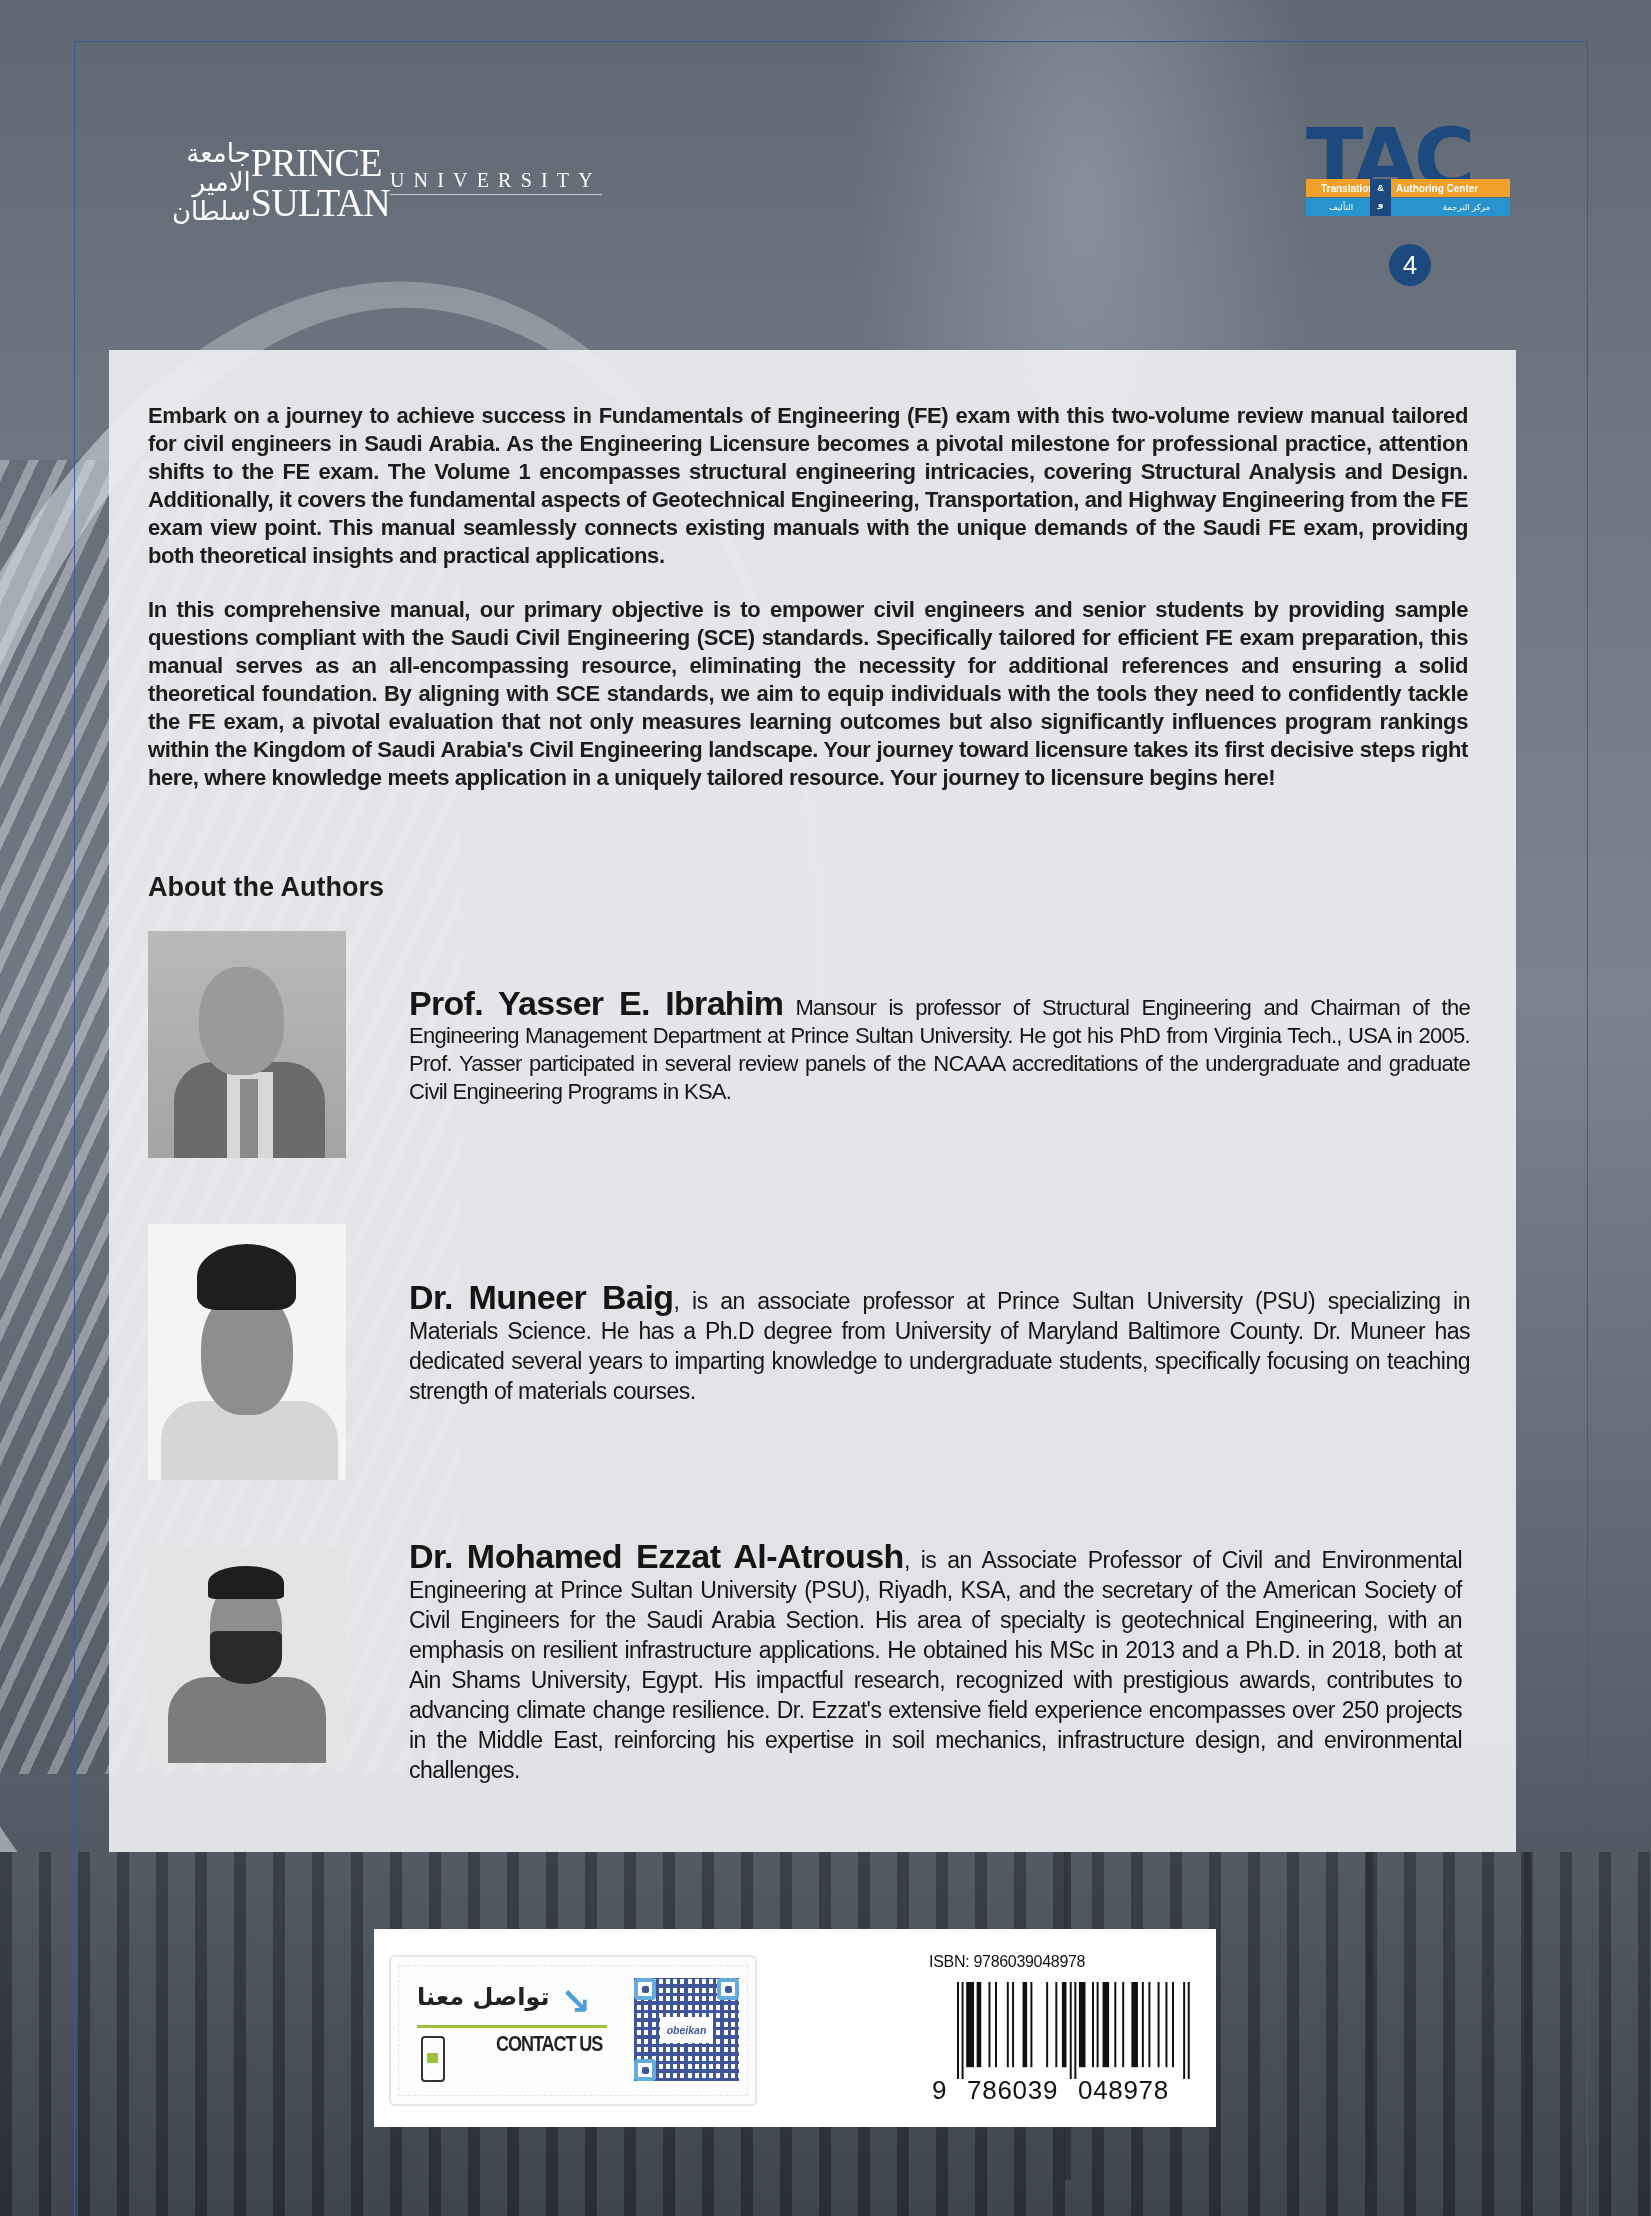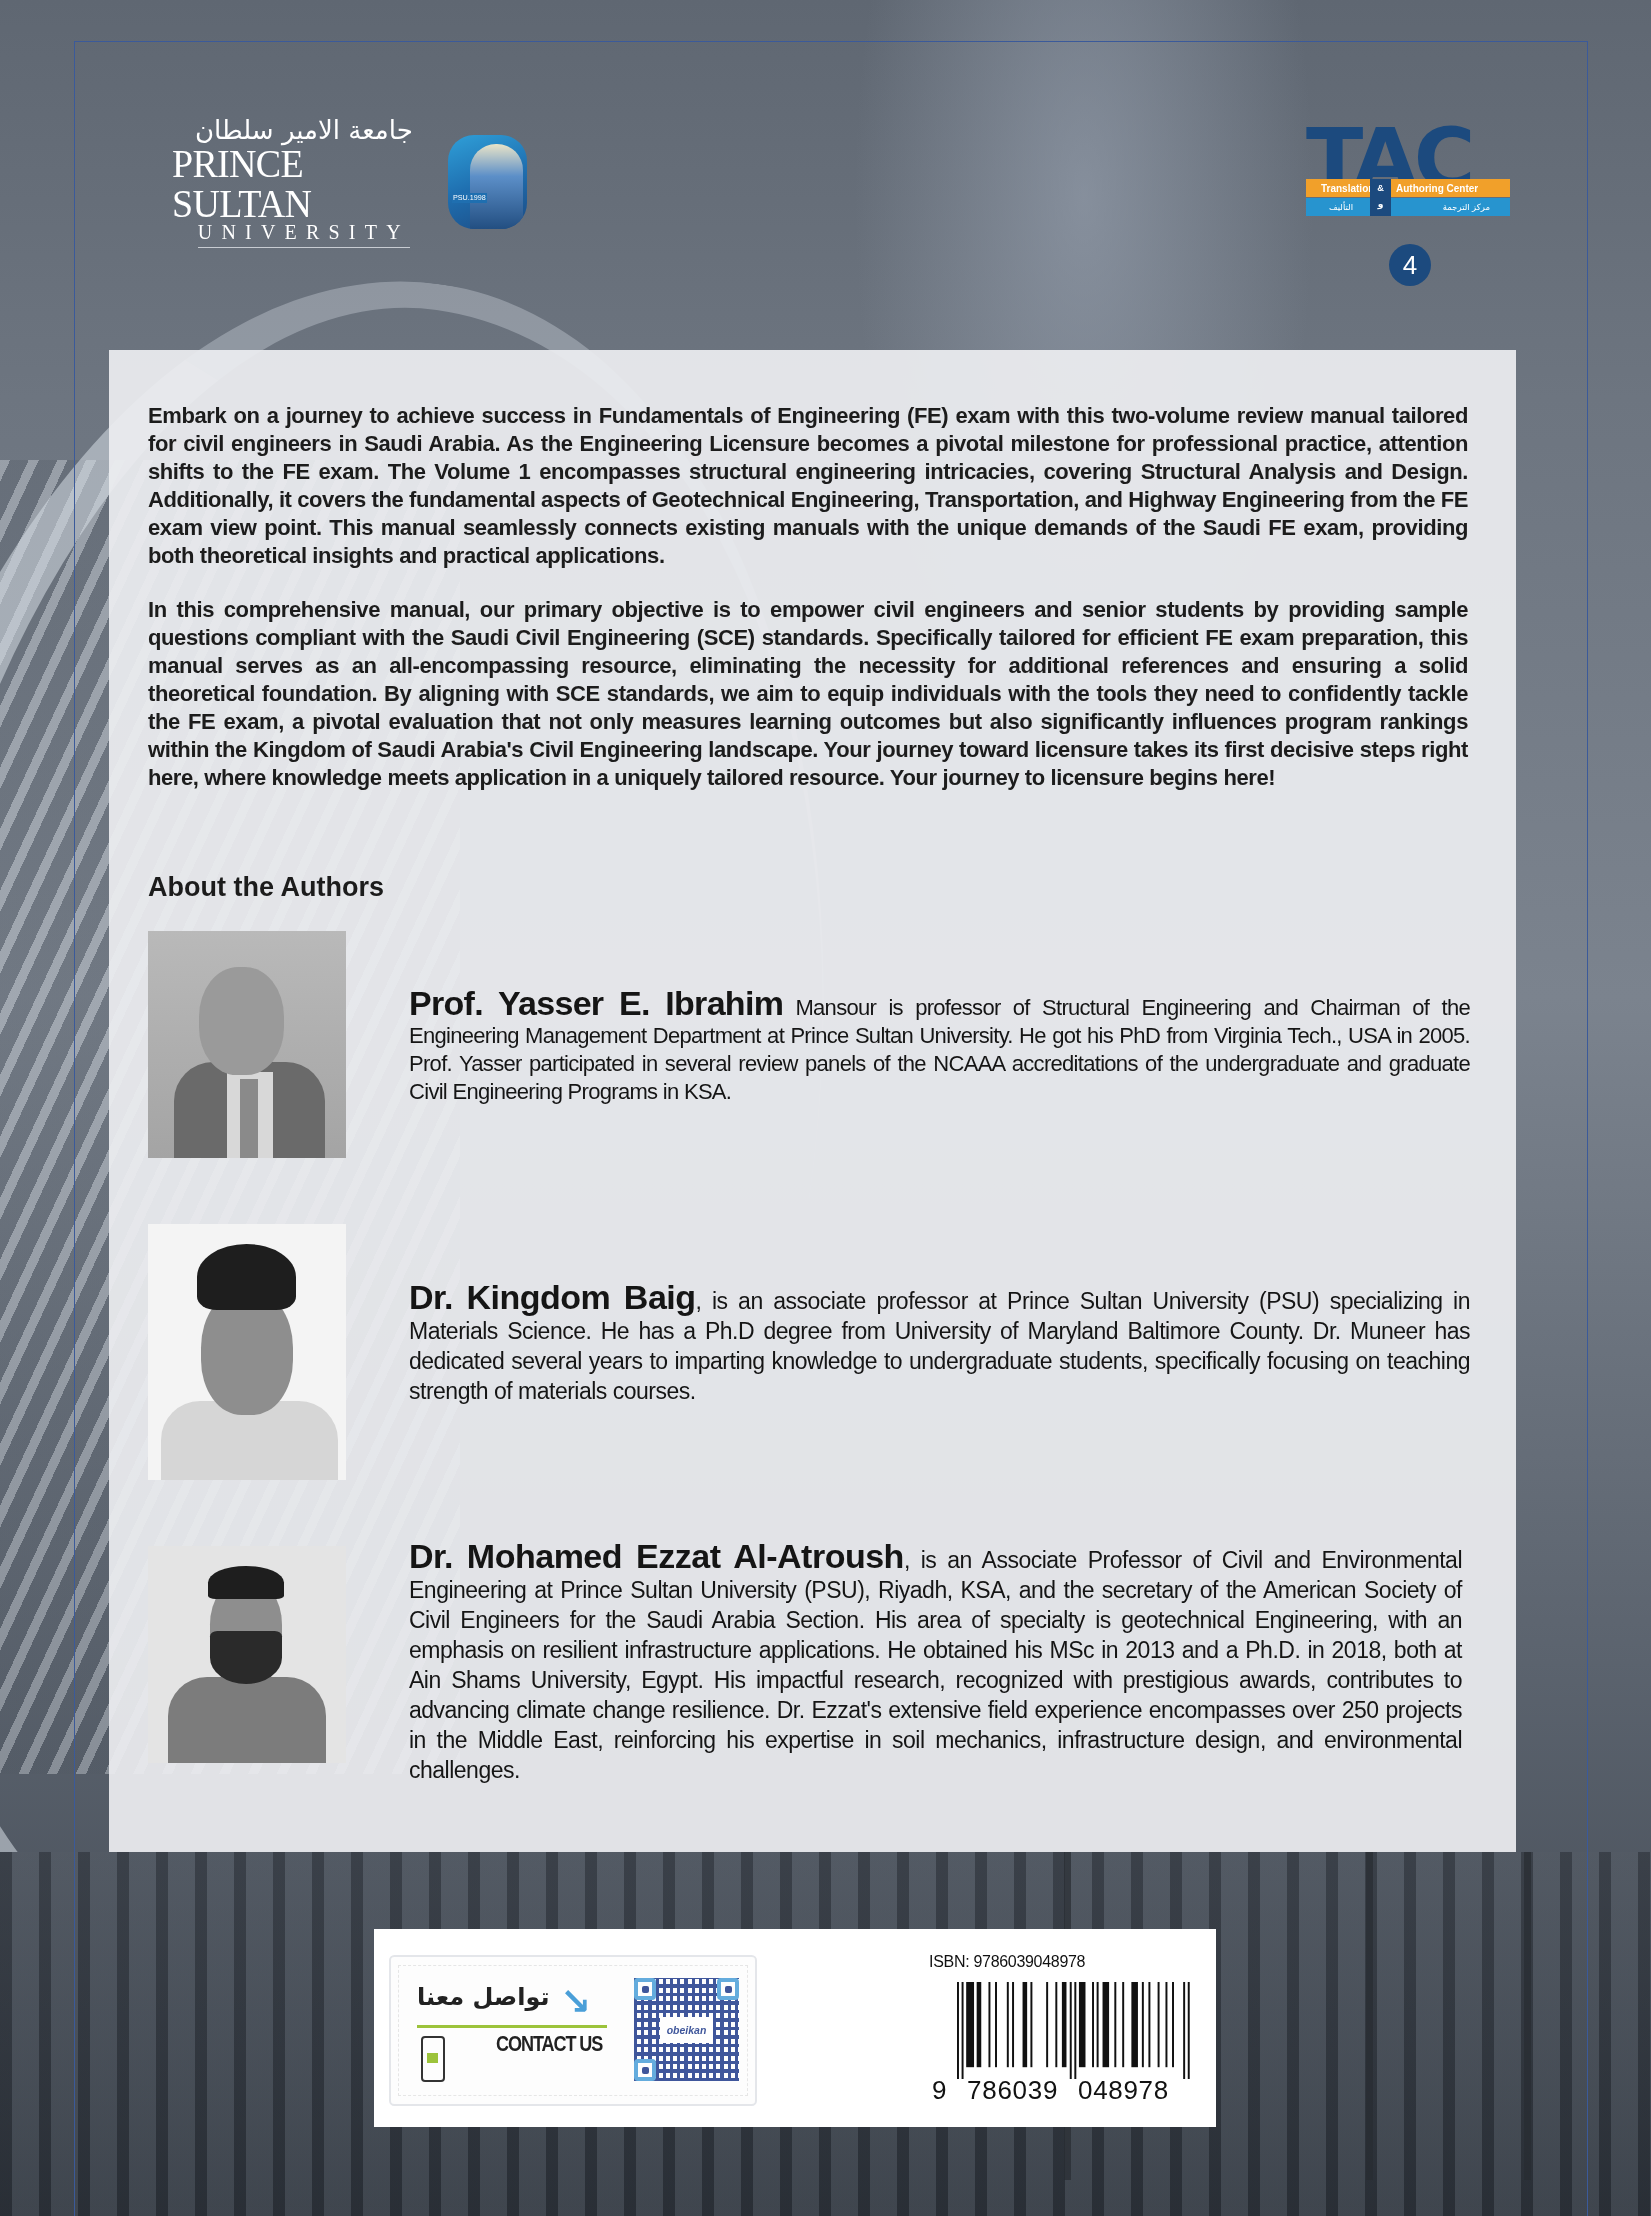--- a/index.html
+++ b/index.html
@@ -30,21 +30,21 @@
       repeating-linear-gradient(90deg, rgba(30,34,40,0.35) 0 12px, rgba(110,118,128,0.25) 12px 39px),
       linear-gradient(180deg, #4a515b, #2f353d);
   }
   .bg-palm { width: 6.6px; height: 328px; background: rgba(40,44,50,0.7); top: 1852px; }
   .frame {
     position: absolute; left: 74px; top: 41px; width: 1514px; height: 2194px;
     border: 1.3px solid #3b5a9a;
   }
   
   .psu-logo { position: absolute; left: 172px; top: 126px; width: 355px; height: 112px; display: flex; align-items: center; gap: 12px; }
-  .psu-text { display: flex; flex-direction: column; align-items: center; color: #ffffff; }
+  .psu-text { display: flex; flex-direction: row; align-items: center; color: #ffffff; }
   .psu-arabic { font-family: "DejaVu Sans", sans-serif; font-size: 26px; line-height: 29px; direction: rtl; }
   .psu-name { font-family: "Liberation Serif", serif; font-size: 38px; line-height: 38px; letter-spacing: -0.7px; transform: scaleY(1.05); }
   .psu-univ { font-family: "Liberation Serif", serif; font-size: 20px; letter-spacing: 9.2px; border-bottom: 1.3px solid #c8ccd2; padding-bottom: 2.6px; }
   .psu-emblem {
     width: 84px; height: 94px; border-radius: 26px 26px 26px 26px;
     background: linear-gradient(160deg, #2f9fd8 0%, #1f6fb0 50%, #1c4b84 100%);
     position: relative; overflow: hidden;
   }
   .psu-emblem .head { position: absolute; left: 22px; top: 9.2px; width: 53px; height: 92px; border-radius: 26px 26px 6.6px 6.6px; background: linear-gradient(180deg, #e9e4c8 0%, #5c8fc8 35%, #1b4678 100%); }
   .psu-emblem .yr { position: absolute; left: 4px; bottom: 26px; font-size: 7.2px; color: #fff; background: #1f6fb0; padding: 0.7px 1.3px; }
@@ -176,21 +176,21 @@
 <div class="bio bio-1">
   <b>Prof. Yasser E. Ibrahim</b><span> Mansour is professor of Structural Engineering and Chairman of the Engineering Management Department at Prince Sultan University. He got his PhD from Virginia Tech., USA in 2005. Prof. Yasser participated in several review panels of the NCAAA accreditations of the undergraduate and graduate Civil Engineering Programs in KSA.</span>
 </div>
 
 <div class="author-photo photo-2">
   <div class="ph-body" style="left:13px;top:177px;width:177px;height:85px;background:#d6d6d6;"></div>
   <div class="ph-head" style="left:53px;top:66px;width:92px;height:125px;background:#8e8e8e;"></div>
   <div class="ph-head" style="left:49px;top:20px;width:99px;height:66px;background:#1e1e1e;border-radius:50% 50% 20% 20%;"></div>
 </div>
 <div class="bio bio-2">
-  <b>Dr. Kingdom Baig</b><span>, is an associate professor at Prince Sultan University (PSU) specializing in Materials Science. He has a Ph.D degree from University of Maryland Baltimore County. Dr. Muneer has dedicated several years to imparting knowledge to undergraduate students, specifically focusing on teaching strength of materials courses.</span>
+  <b>Dr. Muneer Baig</b><span>, is an associate professor at Prince Sultan University (PSU) specializing in Materials Science. He has a Ph.D degree from University of Maryland Baltimore County. Dr. Muneer has dedicated several years to imparting knowledge to undergraduate students, specifically focusing on teaching strength of materials courses.</span>
 </div>
 
 <div class="author-photo photo-3">
   <div class="ph-body" style="left:20px;top:131px;width:158px;height:92px;background:#7c7c7c;"></div>
   <div class="ph-head" style="left:62px;top:33px;width:72px;height:99px;background:#8e8e8e;"></div>
   <div class="ph-head" style="left:62px;top:85px;width:72px;height:53px;background:#2a2a2a;border-radius:10% 10% 50% 50%;"></div>
   <div class="ph-head" style="left:60px;top:20px;width:76px;height:33px;background:#1e1e1e;border-radius:50% 50% 10% 10%;"></div>
 </div>
 <div class="bio bio-3">
   <b>Dr. Mohamed Ezzat Al-Atroush</b><span>, is an Associate Professor of Civil and Environmental Engineering at Prince Sultan University (PSU), Riyadh, KSA, and the secretary of the American Society of Civil Engineers for the Saudi Arabia Section. His area of specialty is geotechnical Engineering, with an emphasis on resilient infrastructure applications. He obtained his MSc in 2013 and a Ph.D. in 2018, both at Ain Shams University, Egypt. His impactful research, recognized with prestigious awards, contributes to advancing climate change resilience. Dr. Ezzat's extensive field experience encompasses over 250 projects in the Middle East, reinforcing his expertise in soil mechanics, infrastructure design, and environmental challenges.</span>

